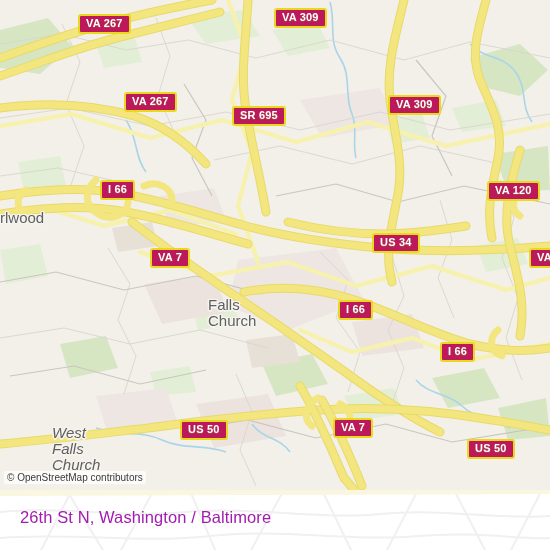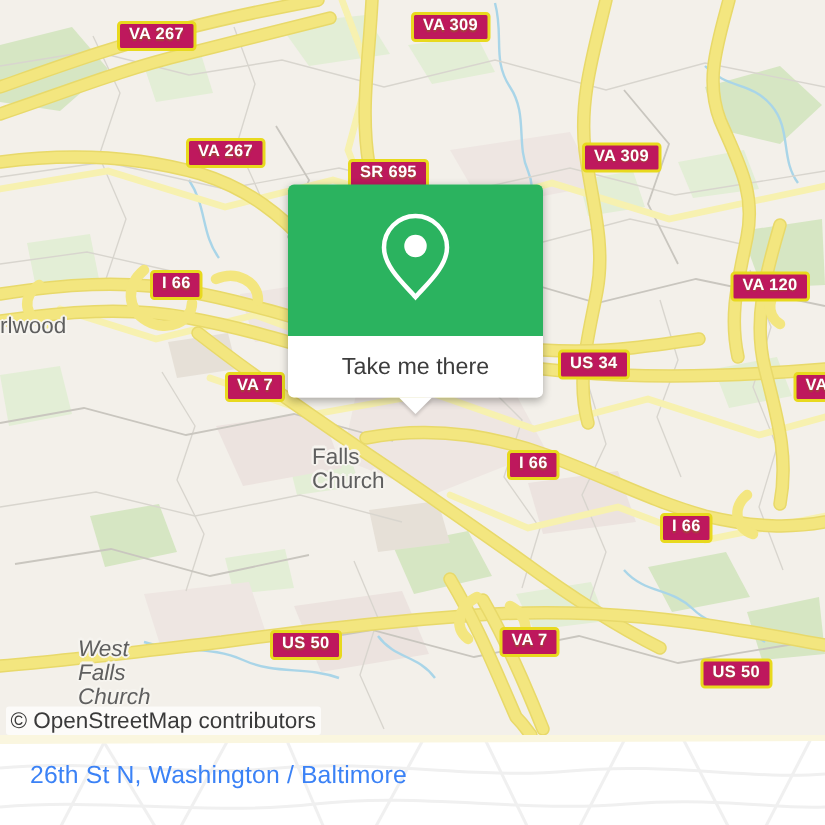--- a/index.html
+++ b/index.html
@@ -103,21 +103,21 @@
     border-right: 11px solid transparent;
     border-top: 11px solid #ffffff;
     filter: drop-shadow(0 2px 1px rgba(0,0,0,.14));
   }
 
   
   #attribution {
     position: absolute;
     left: 4px;
     top: 471px;
-    font-size: 15px;
+    font-size: 10px;
     color: #3a3a3a;
     background: rgba(255,255,255,.72);
     padding: 1px 3px;
     border-radius: 2px;
     white-space: nowrap;
   }
 
   
   #footer {
     position: absolute;
@@ -131,21 +131,21 @@
   #footer-watermark {
     position: absolute;
     left: 0; top: 0;
     width: 550px; height: 60px;
   }
   #footer-title {
     position: absolute;
     left: 20px;
     top: 18px;
     font-size: 16.5px;
-    color: #3b82f6;
+    color: #a21caf;
     letter-spacing: .1px;
     white-space: nowrap;
   }
   #brand {
     position: absolute;
     right: 18px;
     top: 14px;
     display: flex;
     align-items: center;
     gap: 1px;
@@ -327,34 +327,20 @@
     <div class="shield" style="left:487px; top:181px;">VA 120</div>
     <div class="shield" style="left:150px; top:248px;">VA 7</div>
     <div class="shield" style="left:372px; top:233px;">US 34</div>
     <div class="shield" style="left:529px; top:248px;">VA 7</div>
     <div class="shield" style="left:338px; top:300px;">I 66</div>
     <div class="shield" style="left:440px; top:342px;">I 66</div>
     <div class="shield" style="left:180px; top:420px;">US 50</div>
     <div class="shield" style="left:333px; top:418px;">VA 7</div>
     <div class="shield" style="left:467px; top:439px;">US 50</div>
 
-    <div id="popup">
-      <div id="popup-green">
-        <span>
-          <svg width="52" height="62" viewBox="0 0 52 62" aria-hidden="true">
-            <path d="M26 4 C14.4 4 5 13.4 5 25 C5 38 19 50 26 58 C33 50 47 38 47 25 C47 13.4 37.6 4 26 4 Z" fill="none" stroke="#ffffff" stroke-width="3"></path>
-            <circle cx="26" cy="24" r="7.5" fill="#ffffff"></circle>
-          </svg>
-        </span>
-      </div>
-      <div id="popup-label">
-        <span>Take me there</span>
-      </div>
-      <div id="popup-tail"></div>
-    </div>
 
     <div id="attribution">© OpenStreetMap contributors</div>
   </div>
 
   <div id="footer">
     <svg id="footer-watermark" viewBox="0 0 550 60">
       <g stroke="#f0f0f0" stroke-width="2" fill="none">
         <path d="M40 62 L74 -4"></path>
         <path d="M64 -4 L104 62"></path>
         <path d="M120 62 L156 -4"></path>

